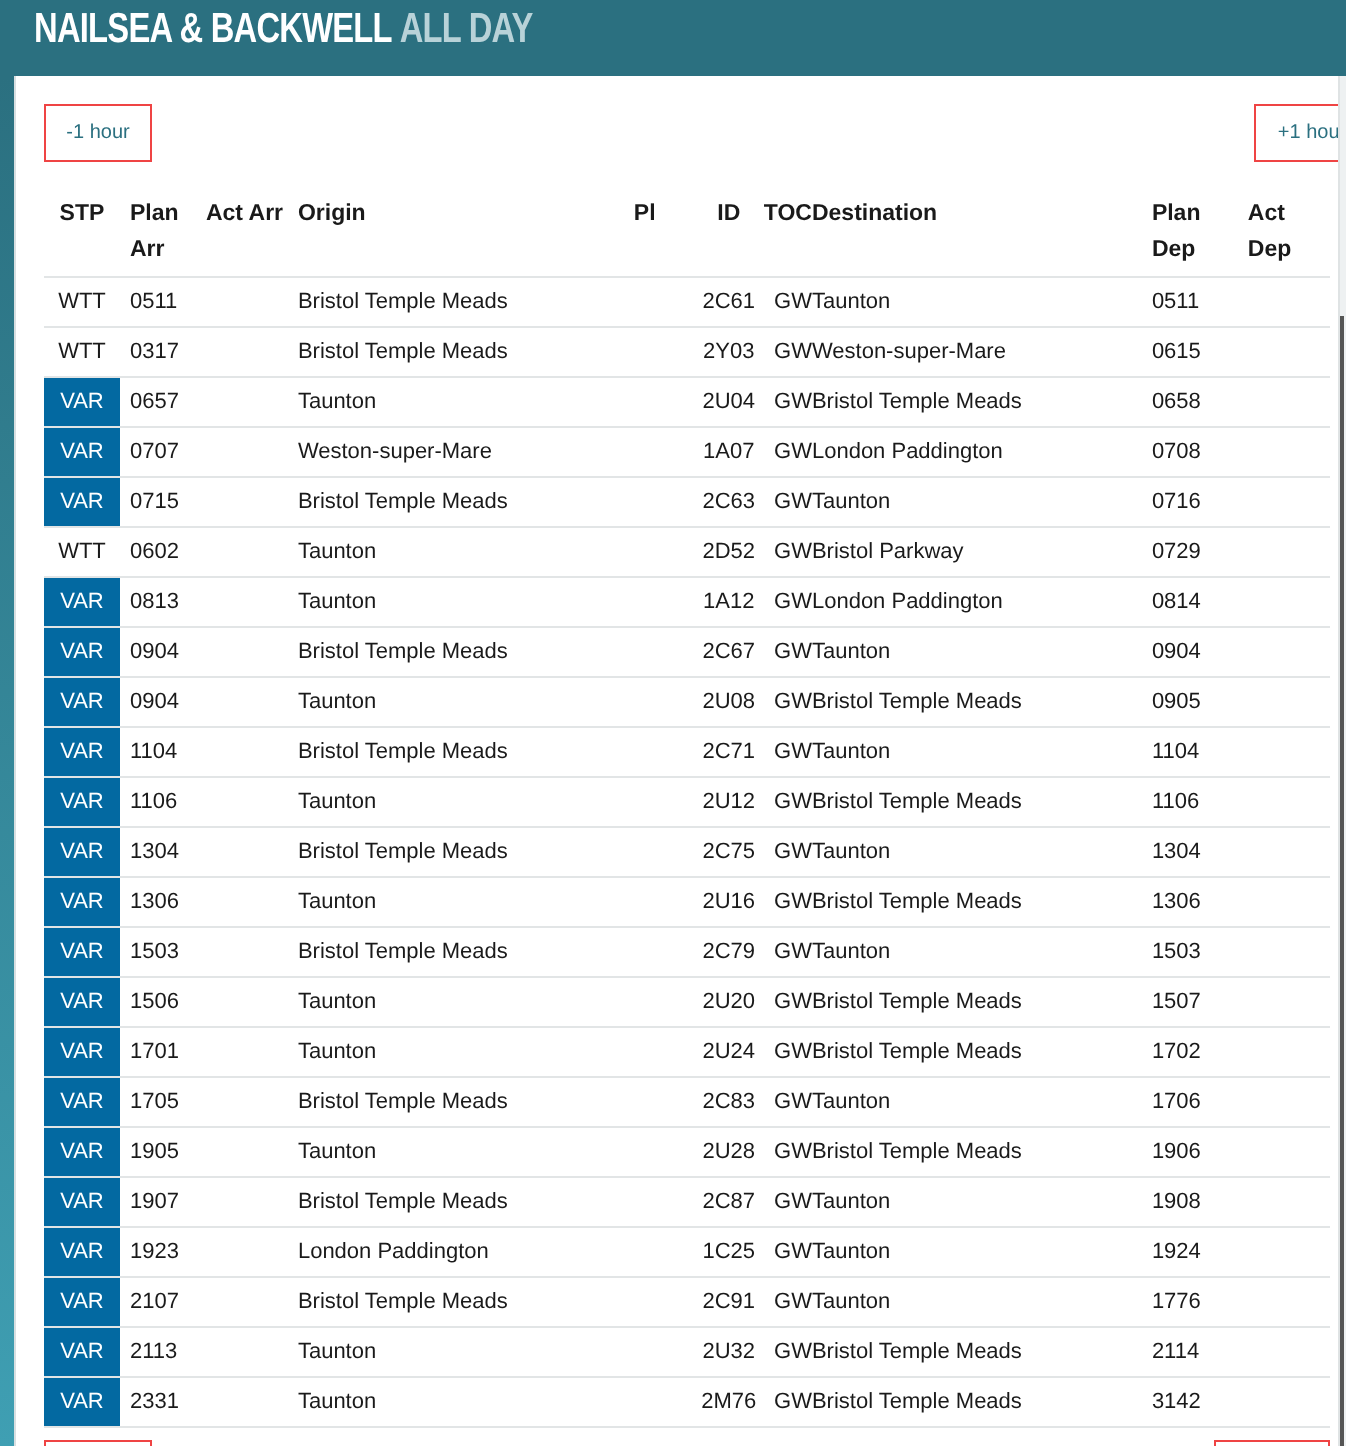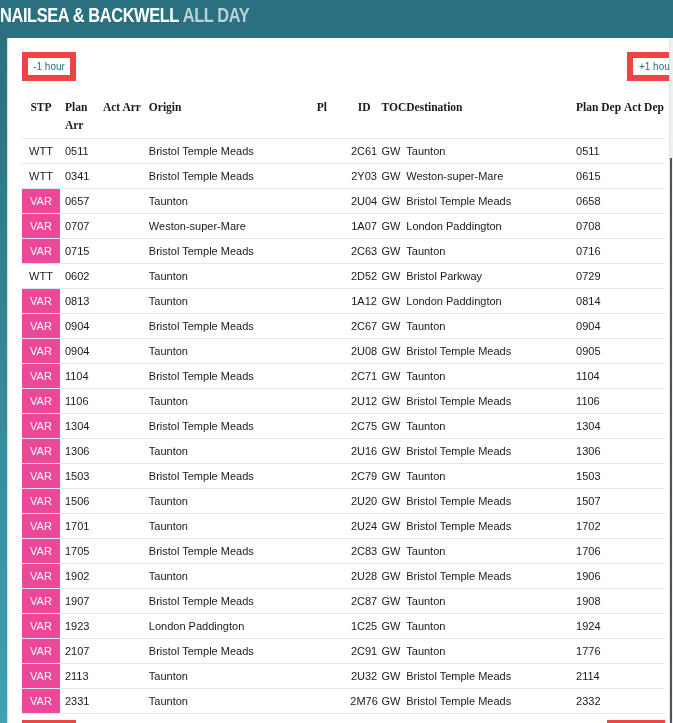--- a/index.html
+++ b/index.html
@@ -9,21 +9,21 @@
     font-family: "Liberation Sans", sans-serif;
     position: relative;
   }
   .left-stripe {
     position: absolute; left: 0; top: 38px; width: 7px; height: 685px;
     background: linear-gradient(to bottom, #2b7080 0%, #3f9fb3 100%);
   }
   .header {
     position: absolute; left: 0; top: 0; width: 673px; height: 38px;
     background: #2b7080;
-    padding: 3px 0 0 0;
+    padding: 3px 0 0 17px;
     white-space: nowrap;
   }
   .header .title {
     font-family: "Liberation Sans", sans-serif;
     font-weight: bold;
     font-size: 21px;
     color: #ffffff;
     letter-spacing: -0.5px;
     transform: scaleX(0.78);
     transform-origin: left center;
@@ -44,21 +44,21 @@
     background: #eef1f2;
     border-left: 1px solid #dfe3e4;
   }
   .scroll-thumb {
     position: absolute; right: 1px; top: 120px; width: 2px; height: 600px;
     background: #555;
   }
   .btn {
     position: absolute;
     height: 29px;
-    border: 6px solid #ef4444;
+    border: 1px solid #ef4444;
     background: #fff;
     color: #2b7080;
     font-size: 10px;
     font-family: "Liberation Sans", sans-serif;
     display: flex; align-items: center; justify-content: center;
     cursor: pointer;
   }
   .btn-prev { left: 14px; top: 14px; width: 54px; }
   .btn-next { left: 619px; top: 14px; width: 58px; }
   .btn-prev-bottom { left: 14px; top: 682px; width: 54px; }
@@ -68,40 +68,39 @@
     position: absolute; left: 14px; top: 57px; width: 643px;
     border-collapse: collapse;
     font-size: 11px;
     color: #1a1a1a;
   }
   table.timetable th {
     font-weight: bold; font-size: 11.5px; text-align: left;
     vertical-align: top; line-height: 18px; padding: 3px 0 2px 0;
     border-bottom: 1px solid #e2e5e6;
     height: 43px;
-    font-family: Liberation Serif, serif;
   }
   table.timetable td {
     height: 24.8px; padding: 0; line-height: 24px;
     border-bottom: 1px solid #e2e5e6;
     white-space: nowrap;
   }
   .c-stp { width: 38px; text-align: center !important; }
   .c-parr { width: 43px; padding-left: 5px !important; }
   .c-aarr { width: 46px; margin-left: 48px; }
   .c-origin { width: 168px; margin-left: 36px; }
   .c-pl { width: 30px; margin-top: 44px; }
   .c-id { width: 35px; text-align: center !important; margin-left: 41px; }
-  .c-toc { width: 24px; }
+  .c-toc { width: 24px; text-align: right; }
   .c-dest { width: 170px; margin-left: 40px; }
   .c-pdep { width: 48px; }
   .c-adep { width: 41px; text-align: center; }
   th.c-parr, th.c-pdep { text-align: left; }
   td.c-pdep { padding-left: 8px; }
-  td.stp-var { background: #ec4899; color: #fff; }
+  td.stp-var { background: #0369a1; color: #fff; }
 </style>
 </head>
 <body>
 
 <div class="header">
   <span class="title"><span>NAILSEA &amp; BACKWELL</span><span class="subtitle">ALL DAY</span></span>
 </div>
 <div class="left-stripe"></div>
 
 <div class="panel">
@@ -131,21 +130,21 @@
           <td class="c-origin">Bristol Temple Meads</td>
           <td class="c-pl"></td>
           <td class="c-id">2C61</td>
           <td class="c-toc">GW</td>
           <td class="c-dest">Taunton</td>
           <td class="c-pdep">0511</td>
           <td class="c-adep"></td>
         </tr>
         <tr>
           <td class="c-stp">WTT</td>
-          <td class="c-parr">0341</td>
+          <td class="c-parr">0317</td>
           <td class="c-aarr"></td>
           <td class="c-origin">Bristol Temple Meads</td>
           <td class="c-pl"></td>
           <td class="c-id">2Y03</td>
           <td class="c-toc">GW</td>
           <td class="c-dest">Weston-super-Mare</td>
           <td class="c-pdep">0615</td>
           <td class="c-adep"></td>
         </tr>
         <tr>
@@ -323,21 +322,21 @@
           <td class="c-origin">Bristol Temple Meads</td>
           <td class="c-pl"></td>
           <td class="c-id">2C83</td>
           <td class="c-toc">GW</td>
           <td class="c-dest">Taunton</td>
           <td class="c-pdep">1706</td>
           <td class="c-adep"></td>
         </tr>
         <tr>
           <td class="c-stp stp-var">VAR</td>
-          <td class="c-parr">1902</td>
+          <td class="c-parr">1905</td>
           <td class="c-aarr"></td>
           <td class="c-origin">Taunton</td>
           <td class="c-pl"></td>
           <td class="c-id">2U28</td>
           <td class="c-toc">GW</td>
           <td class="c-dest">Bristol Temple Meads</td>
           <td class="c-pdep">1906</td>
           <td class="c-adep"></td>
         </tr>
         <tr>
@@ -390,21 +389,21 @@
         </tr>
         <tr>
           <td class="c-stp stp-var">VAR</td>
           <td class="c-parr">2331</td>
           <td class="c-aarr"></td>
           <td class="c-origin">Taunton</td>
           <td class="c-pl"></td>
           <td class="c-id">2M76</td>
           <td class="c-toc">GW</td>
           <td class="c-dest">Bristol Temple Meads</td>
-          <td class="c-pdep">2332</td>
+          <td class="c-pdep">3142</td>
           <td class="c-adep"></td>
         </tr>
       </tbody>
   </table>
 
   <div class="btn btn-prev-bottom">-1 hour</div>
   <div class="btn btn-next-bottom">+1 hour</div>
 </div>
 
 <div class="scrollbar">

